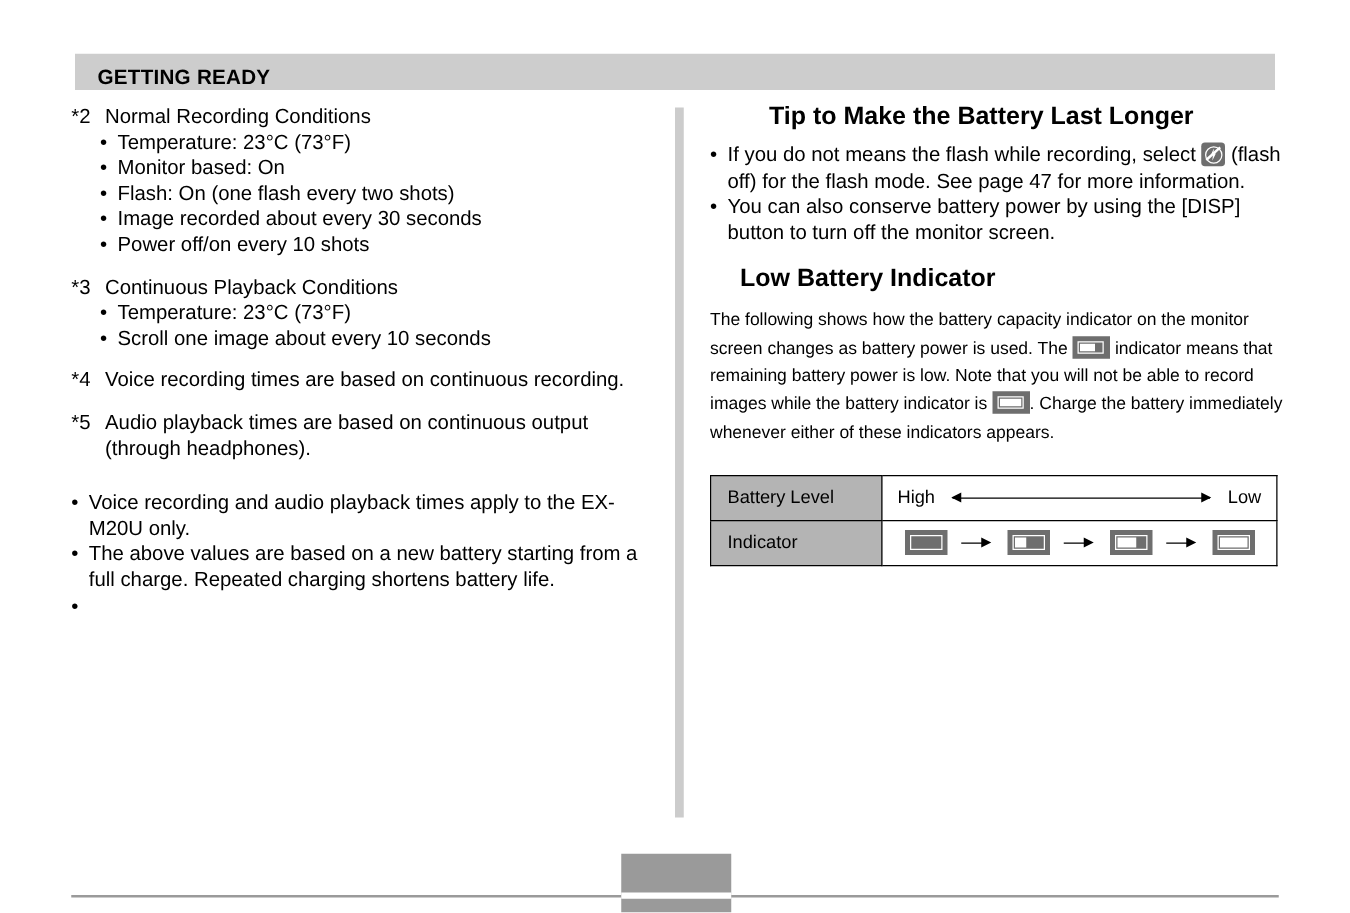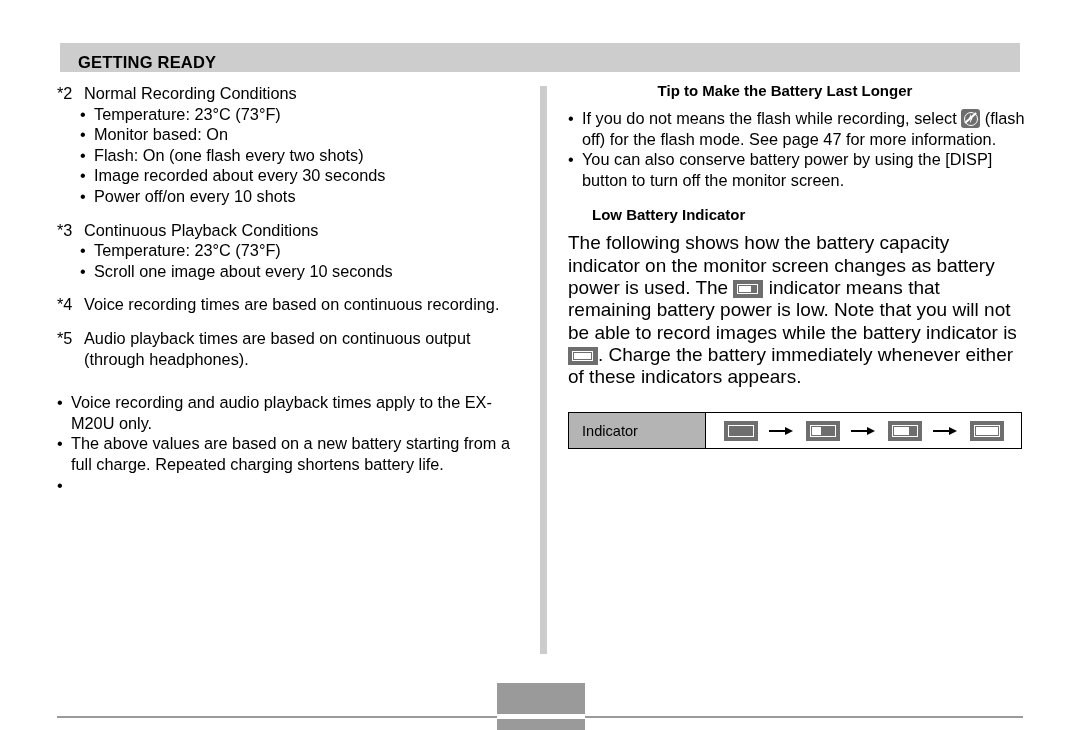--- a/index.html
+++ b/index.html
@@ -109,30 +109,30 @@
     position: absolute;
     left: 0;
     top: 0;
   }
 
   .gap-sm { height: 10px; }
   .gap-md { height: 16px; }
 
   
   .sub-heading {
-    font-size: 15px;
+    font-size: 20px;
     font-weight: bold;
     margin: 0 0 9px 0;
     color: #000;
   }
   .sub-heading.centered { text-align: center; padding-right: 24px;}
   .sub-heading.indented { padding-left: 24px; }
 
   .para {
-    font-size: 19px;
+    font-size: 14px;
     line-height: 22.3px;
     margin: 0;
   }
 
   
   .icon-box {
     display: inline-block;
     vertical-align: -4px;
     background: #6e6e6e;
     position: relative;
@@ -390,20 +390,34 @@
 
   <div class="gap-md"></div>
 
   <h2 class="sub-heading indented">Low Battery Indicator</h2>
 
   <p class="para"><span>The following shows how the battery capacity indicator on the monitor screen changes as battery power is used. The </span><span class="batt-icon"><span class="shell"></span><span class="fill" style="width:12px"></span></span><span> indicator means that remaining battery power is low. Note that you will not be able to record images while the battery indicator is </span><span class="batt-icon"><span class="shell"></span><span class="fill" style="width:17px"></span></span><span>. Charge the battery immediately whenever either of these indicators appears.</span></p>
 
   <table class="batt-table">
     <tbody>
       <tr>
+        <td class="label-cell">Battery Level</td>
+        <td class="value-cell">
+          <div class="level-row">
+            <span>High</span>
+            <span class="arrow-wrap">
+              <span class="arrow-line"></span>
+              <span class="arrow-head-l"></span>
+              <span class="arrow-head-r"></span>
+            </span>
+            <span>Low</span>
+          </div>
+        </td>
+      </tr>
+      <tr>
         <td class="label-cell">Indicator</td>
         <td class="value-cell">
           <div class="ind-row">
 
             <span class="batt-icon tbl">
               <span class="shell"></span>
             </span>
 
             <span class="seq-arrow">
                 <span class="ln"></span>

